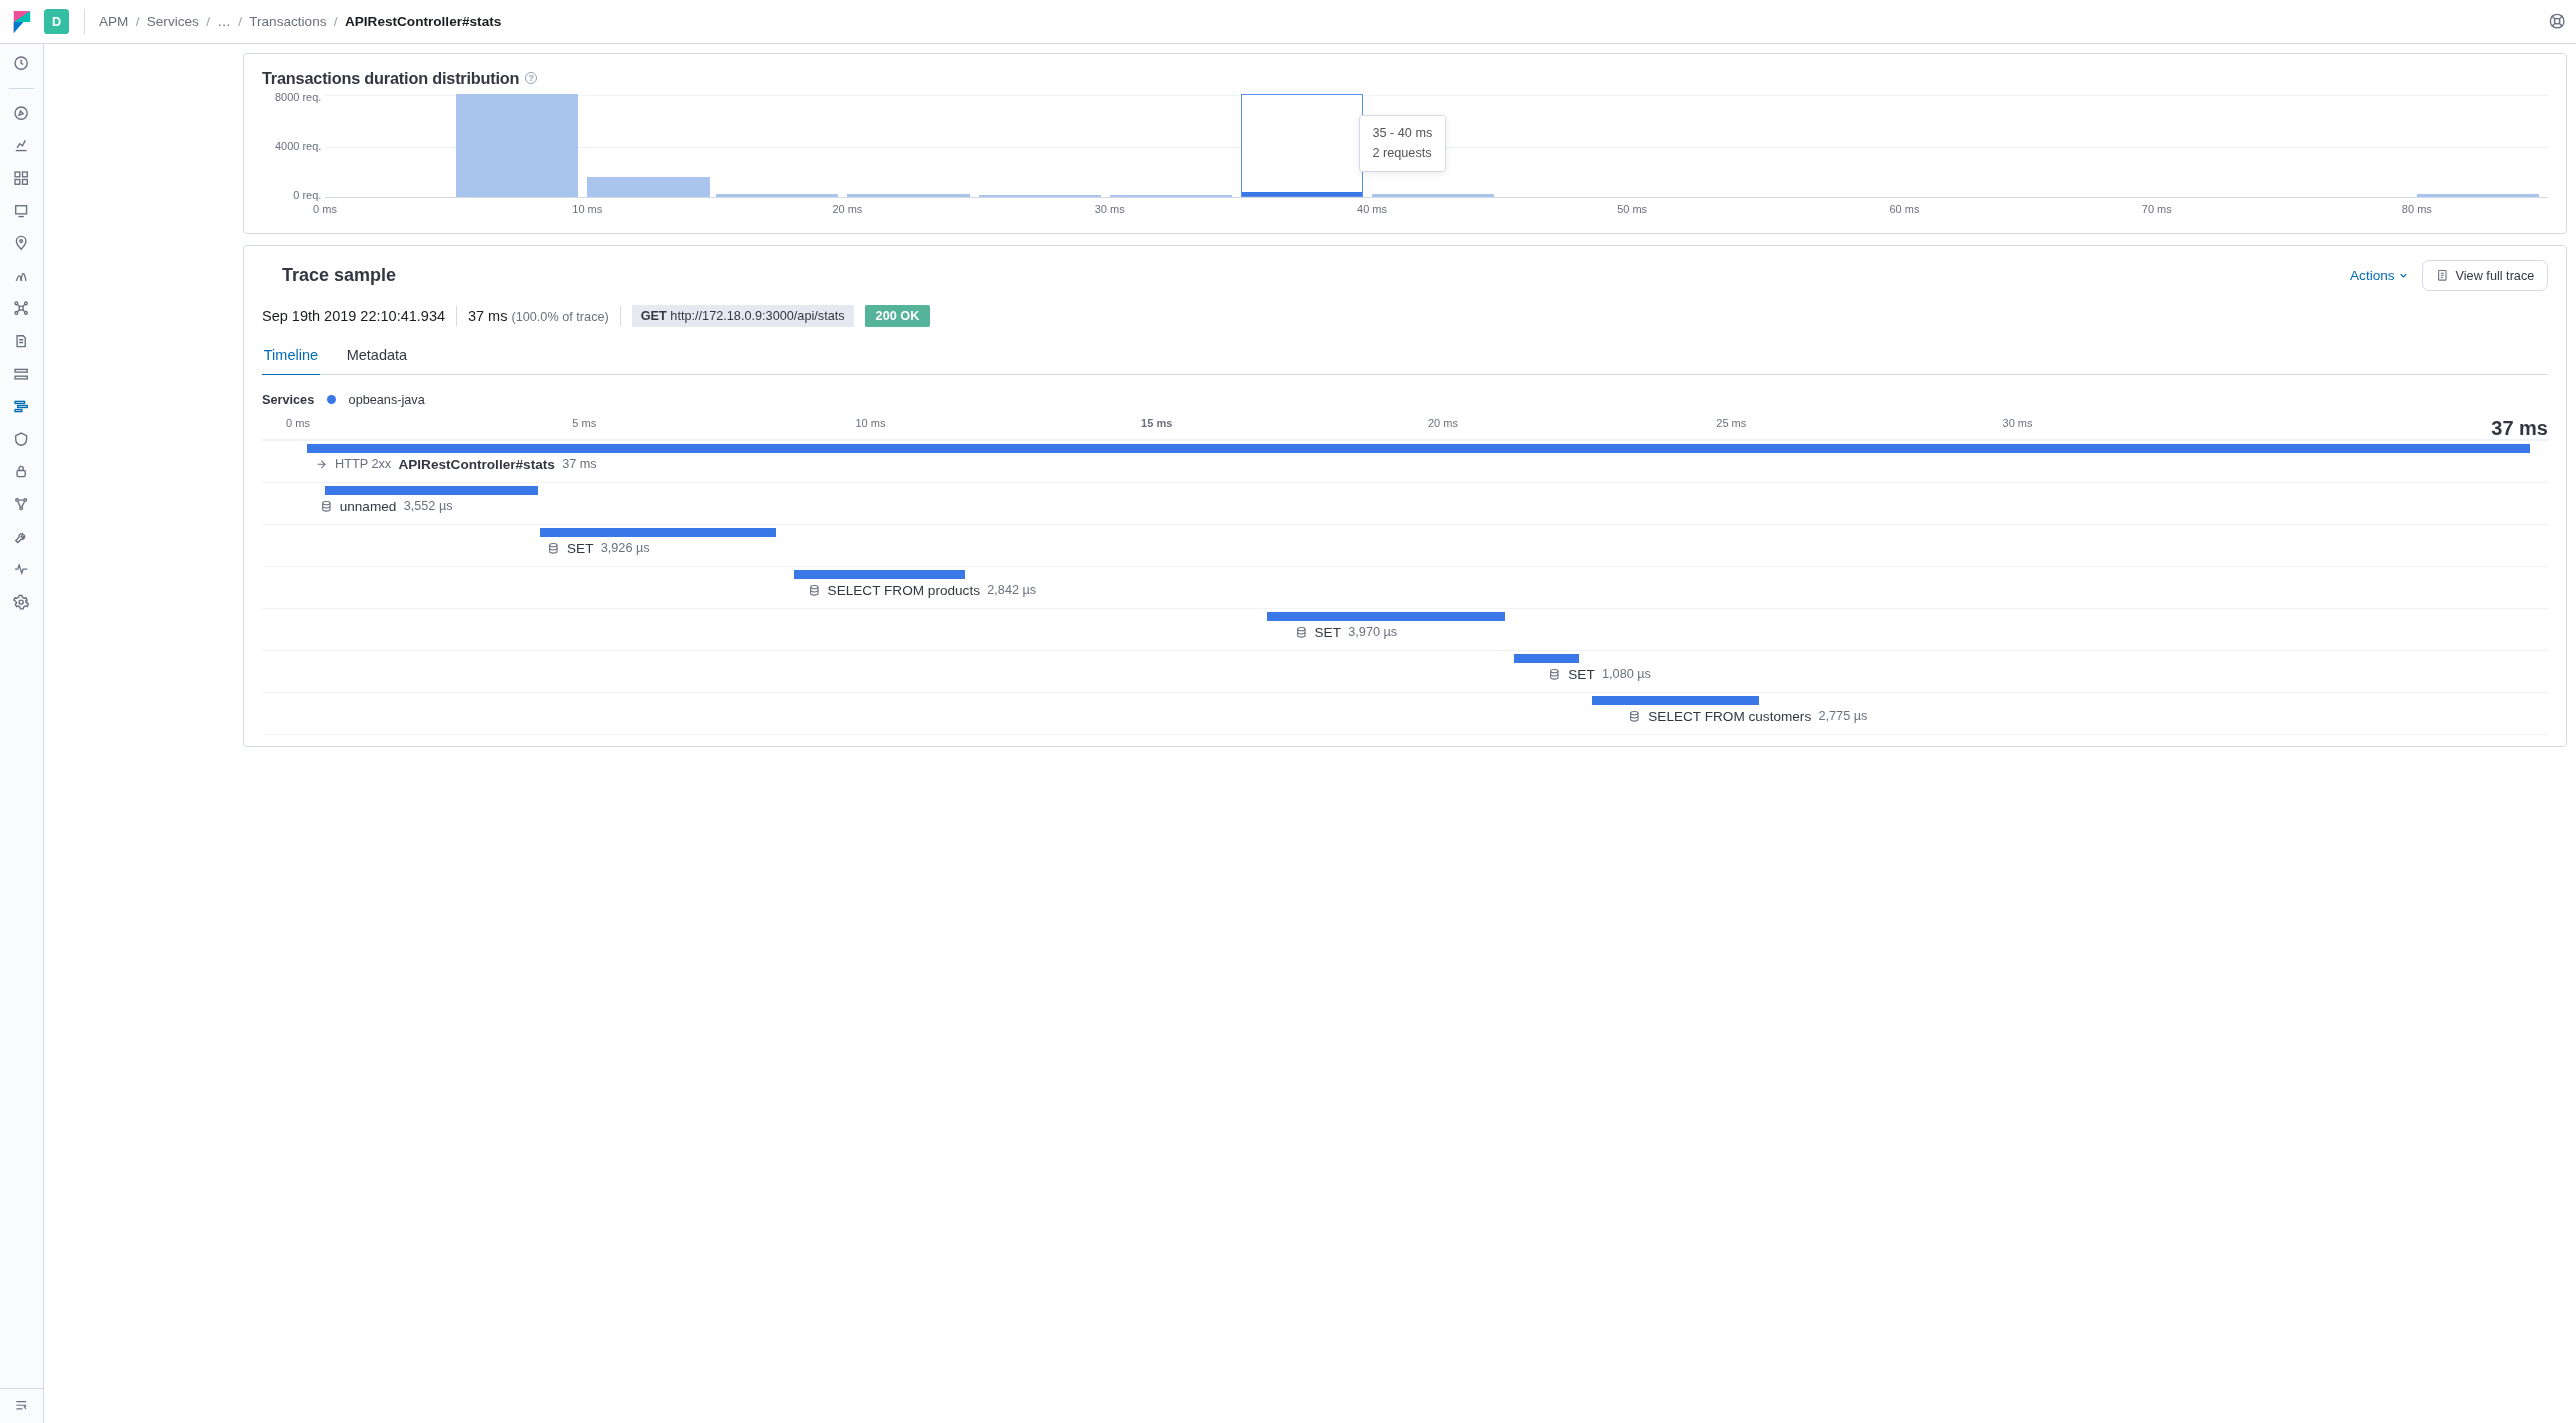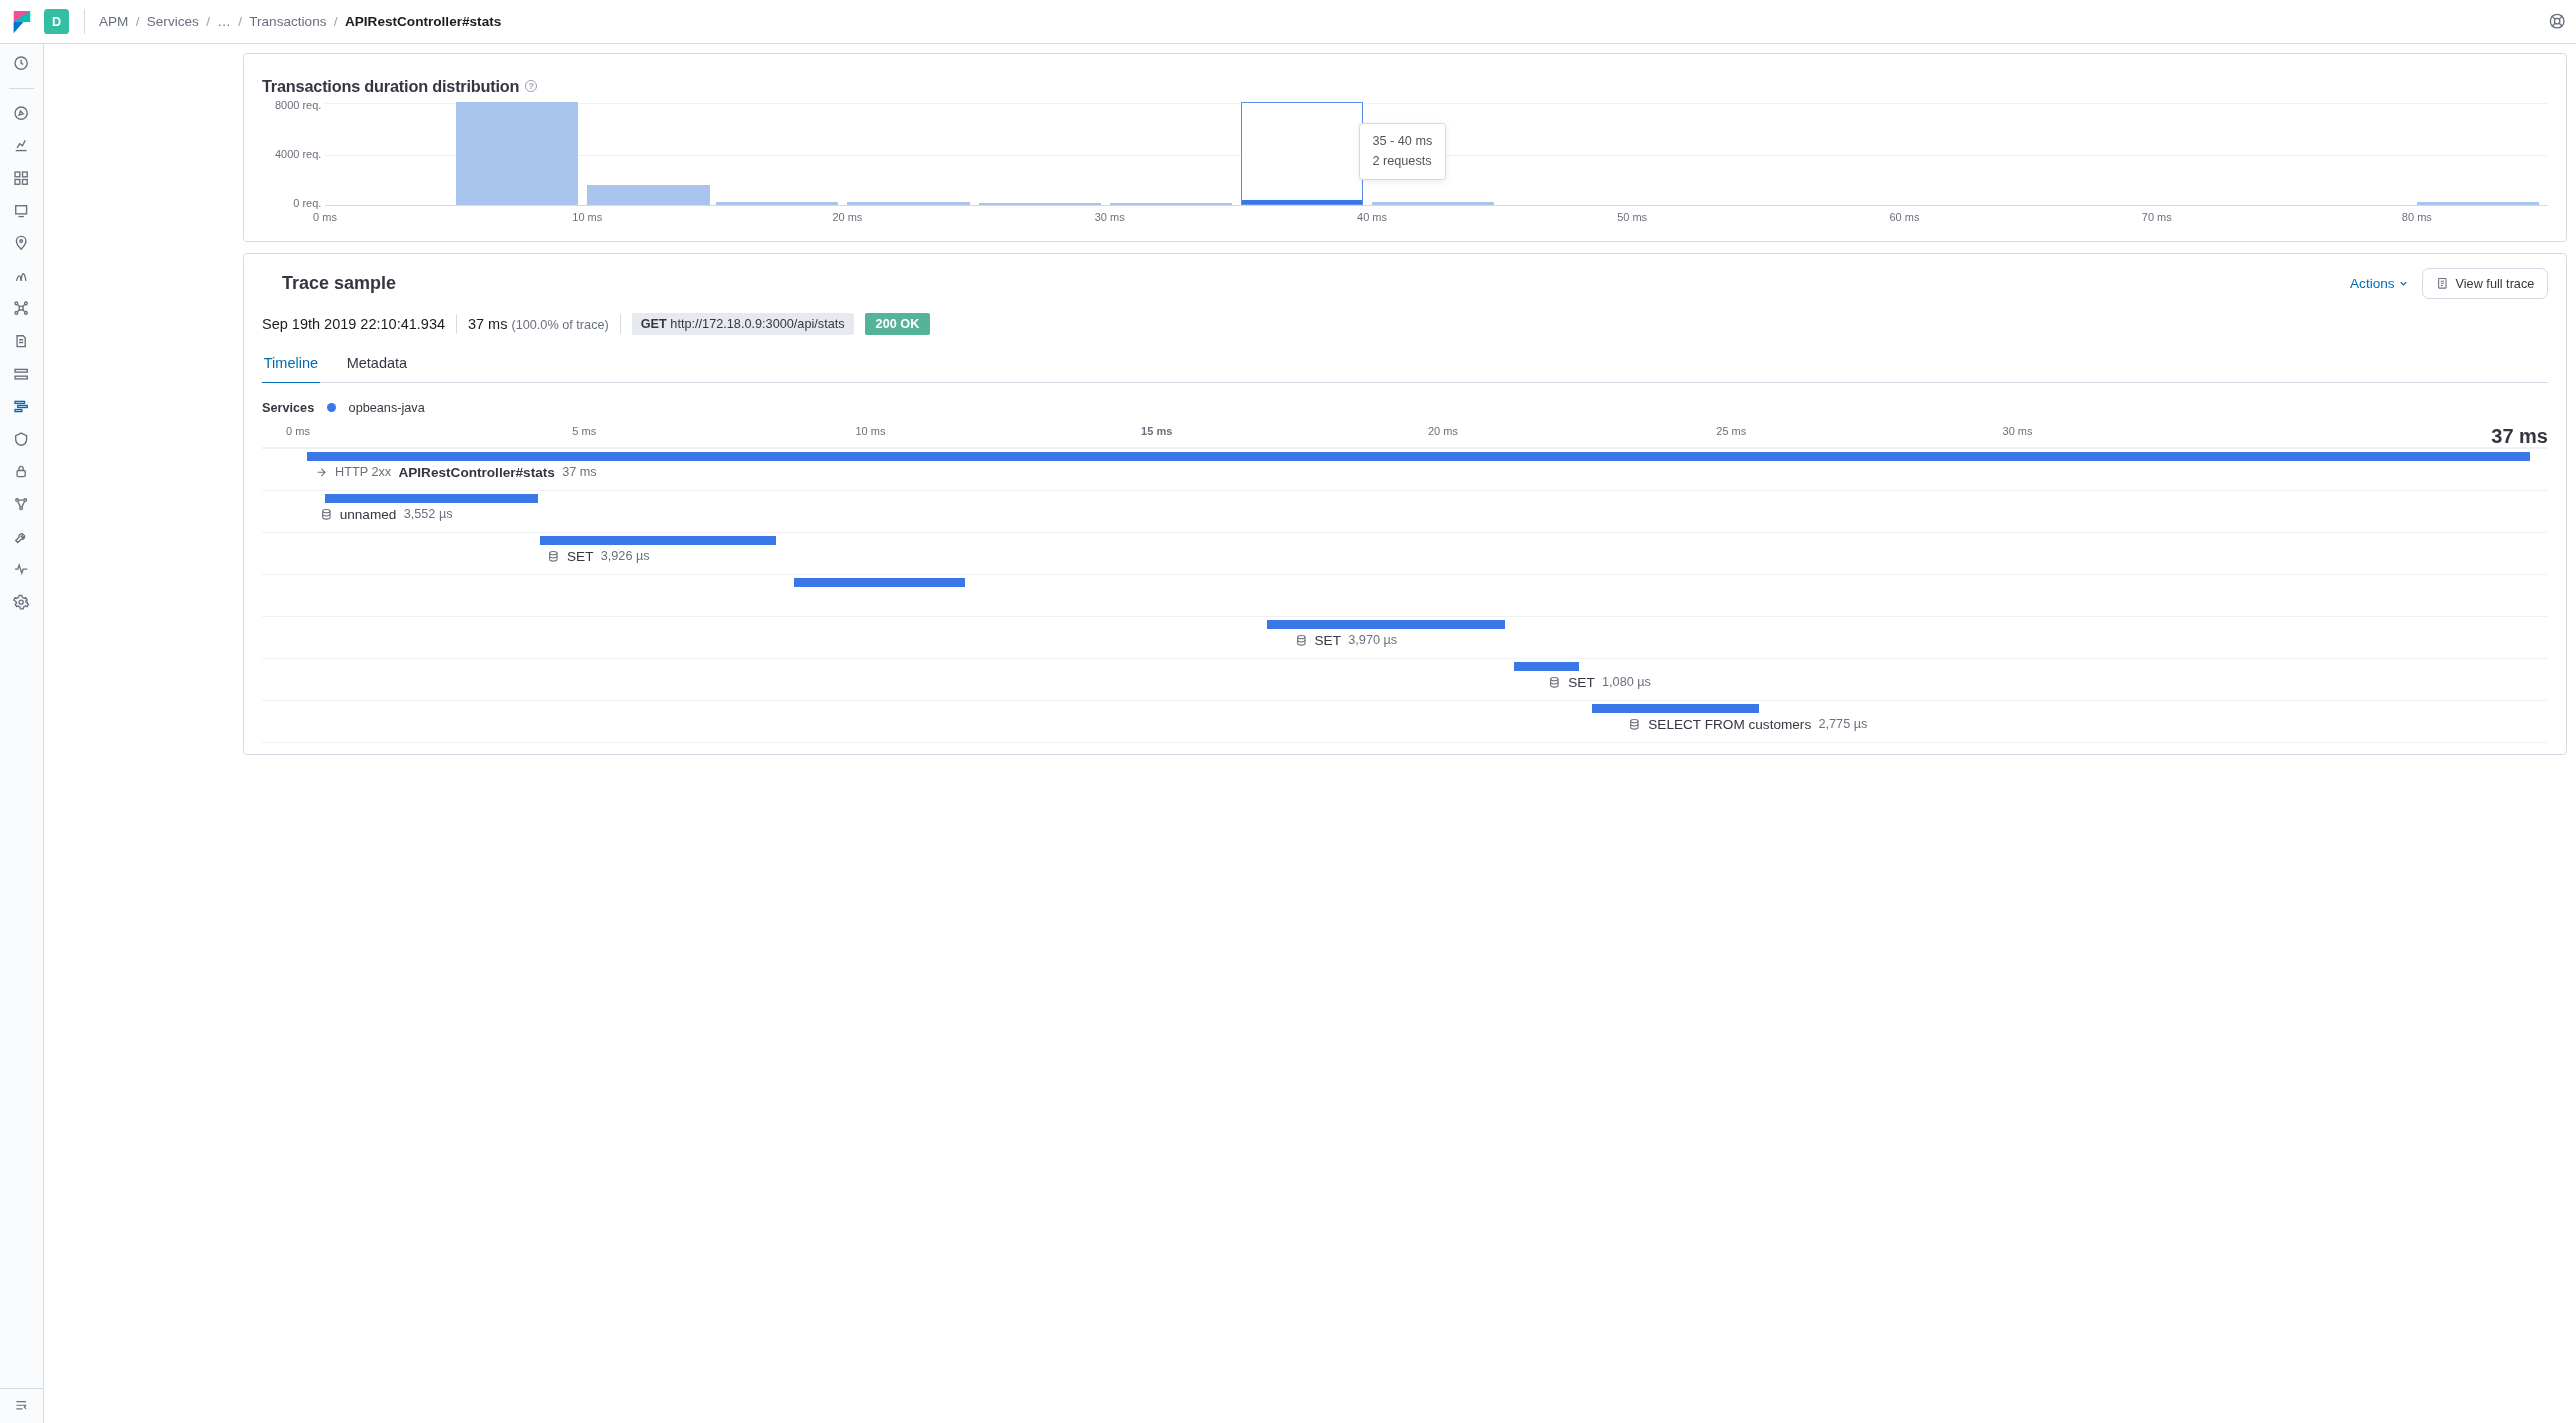--- a/index.html
+++ b/index.html
@@ -20,21 +20,21 @@
 .shell { display: flex; }
 .sidenav { width: 44px; background: #fafbfd; border-right: 0.9px solid #d3dae6; min-height: calc(100vh - 44px); display: flex; flex-direction: column; align-items: center; padding-top: 11px; gap: 16.3px; }
 .sidenav .nav-icon { width: 16.3px; height: 16.3px; color: #69707d; display:flex; align-items:center; justify-content:center; }
 .sidenav .nav-icon.active { color: #006bb4; }
 .sidenav .collapse { margin-top: auto; padding-bottom: 11px; border-top:0.9px solid #d3dae6; width:100%; display:flex; justify-content:center; padding-top:9px;}
 
 .content { flex: 1; padding: 9px 9px 18px 199px; }
 @media (max-width: 1813px){ .content { padding-left: 199px; } }
 
 .panel { border: 0.9px solid #d3dae6; border-radius: 3.6px; background: #fff; margin-bottom: 11px; padding: 14.5px 18px 11px 18px; position: relative; }
-.panel-title { font-size: 16.3px; font-weight: 700; letter-spacing: -0.2px; display:flex; align-items:center; gap:5.4px;margin-top:8px; }
+.panel-title { font-size: 16.3px; font-weight: 700; letter-spacing: -0.2px; display:flex; align-items:center; gap:5.4px; }
 .tip-icon { width:12.7px; height:12.7px; color:#98a2b3; border:0.9px solid #98a2b3; border-radius:50%; display:inline-flex; align-items:center; justify-content:center; font-size:9px; }
 
 
 .hist-wrap { position: relative; margin-top: 7.3px; padding-left: 63px; height: 127px; }
 .hist-yaxis { position: absolute; left: 0; top: 0; bottom: 23.6px; width: 63px; }
 .hist-ylabel { position: absolute; right: 3.6px; font-size: 11px; color: #69707d; }
 .hist-plot { position: relative; height: 103px; border-bottom: 0.9px solid #d3dae6; }
 .hist-grid { position:absolute; left:0; right:0; height:0.9px; background:#eef2f7; }
 .hist-bar { position: absolute; bottom: 0; background: #a9c4ed; }
 .hist-bar.selected { background: #fff; border: 0.9px solid #5a8dee; }
@@ -393,20 +393,29 @@
                 </svg>
               <span class="name">SET</span>
               <span class="dur">3,926 µs</span>
             </div>
           </div>
 
           <div class="wf-row">
             <div class="wf-bar-track">
                 <div class="wf-bar" style="left:21.9%; width:7.7%;"></div>
               </div>
+            <div class="wf-label" style="padding-left:21.9%;">
+              <svg class="wf-icon" viewBox="0 0 24 24" fill="none" stroke="currentColor" stroke-width="2">
+                  <ellipse cx="12" cy="6" rx="7" ry="3"></ellipse>
+                  <path d="M5 6v12c0 1.7 3.1 3 7 3s7-1.3 7-3V6"></path>
+                  <path d="M5 12c0 1.7 3.1 3 7 3s7-1.3 7-3"></path>
+                </svg>
+              <span class="name">SELECT FROM products</span>
+              <span class="dur">2,842 µs</span>
+            </div>
           </div>
 
           <div class="wf-row">
             <div class="wf-bar-track">
                 <div class="wf-bar" style="left:43.2%; width:10.7%;"></div>
               </div>
             <div class="wf-label" style="padding-left:43.2%;">
               <svg class="wf-icon" viewBox="0 0 24 24" fill="none" stroke="currentColor" stroke-width="2">
                   <ellipse cx="12" cy="6" rx="7" ry="3"></ellipse>
                   <path d="M5 6v12c0 1.7 3.1 3 7 3s7-1.3 7-3V6"></path>

